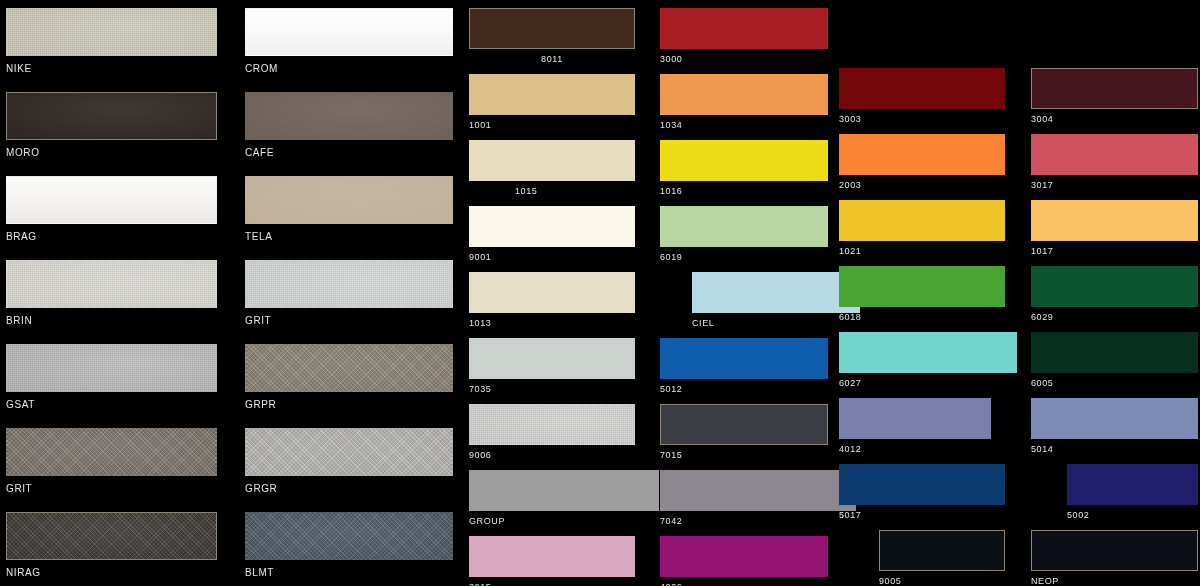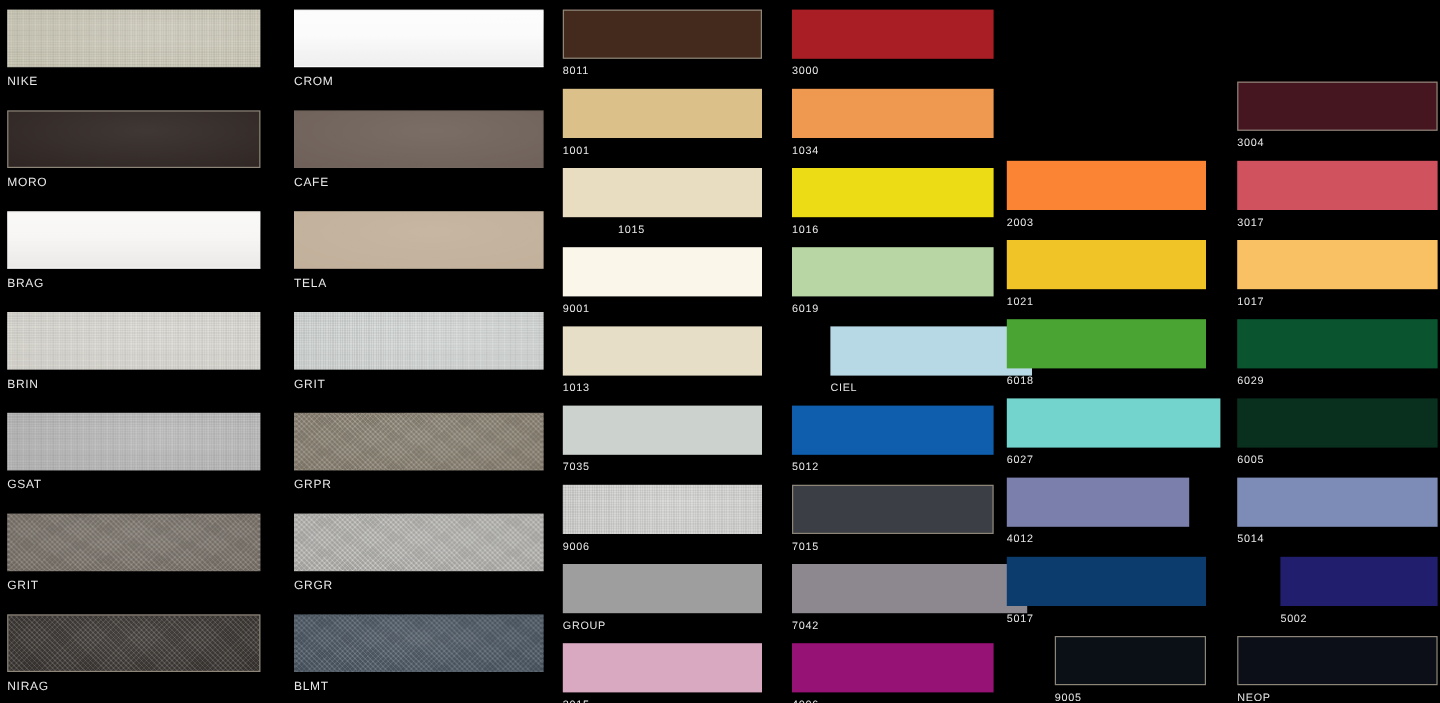--- a/index.html
+++ b/index.html
@@ -127,21 +127,21 @@
       <div class="swatch-cell" style="top: 428px; width: 208px;">
         <div class="swatch-chip tex-coarse" title="GRGR" style="background-color: rgb(189, 188, 184);"></div>
         <span class="swatch-label" style="color: rgb(232, 232, 232);">GRGR</span>
       </div>
       <div class="swatch-cell" style="top: 512px; width: 208px;">
         <div class="swatch-chip tex-coarse" title="BLMT" style="background-color: rgb(74, 87, 100);"></div>
         <span class="swatch-label" style="color: rgb(232, 232, 232);">BLMT</span>
       </div>
     </div>
     <div class="swatch-column col-narrow" style="left: 469px; width: 166px;">
-      <div class="swatch-cell" style="top: 8px; width: 166px;">
+      <div class="swatch-cell" style="top: 8px; width: 166px; text-align: center;">
         <div class="swatch-chip tex-flat edged" title="8011" style="background-color: rgb(68, 42, 28);"></div>
         <span class="swatch-label" style="color: rgb(232, 232, 232);">8011</span>
       </div>
       <div class="swatch-cell" style="top: 74px; width: 166px;">
         <div class="swatch-chip tex-flat" title="1001" style="background-color: rgb(220, 192, 138);"></div>
         <span class="swatch-label" style="color: rgb(232, 232, 232);">1001</span>
       </div>
       <div class="swatch-cell" style="top: 140px; width: 166px;">
         <div class="swatch-chip tex-flat" title="1015" style="background-color: rgb(232, 221, 192);"></div>
         <span class="swatch-label" style="color: rgb(232, 232, 232); margin-left: 46px;">1015</span>
@@ -155,21 +155,21 @@
         <span class="swatch-label" style="color: rgb(232, 232, 232);">1013</span>
       </div>
       <div class="swatch-cell" style="top: 338px; width: 166px;">
         <div class="swatch-chip tex-flat" title="7035" style="background-color: rgb(204, 211, 206);"></div>
         <span class="swatch-label" style="color: rgb(232, 232, 232);">7035</span>
       </div>
       <div class="swatch-cell" style="top: 404px; width: 166px;">
         <div class="swatch-chip tex-metal" title="9006" style="background-color: rgb(207, 207, 205);"></div>
         <span class="swatch-label" style="color: rgb(232, 232, 232);">9006</span>
       </div>
-      <div class="swatch-cell" style="top: 470px; width: 166px;">
+      <div class="swatch-cell" style="top: 470px; width: 190px;">
         <div class="swatch-chip tex-flat" title="GROUP" style="background-color: rgb(158, 158, 158);"></div>
         <span class="swatch-label" style="color: rgb(232, 232, 232);">GROUP</span>
       </div>
       <div class="swatch-cell" style="top: 536px; width: 166px;">
         <div class="swatch-chip tex-flat" title="3015" style="background-color: rgb(217, 169, 194);"></div>
         <span class="swatch-label" style="color: rgb(232, 232, 232);">3015</span>
       </div>
     </div>
     <div class="swatch-column col-narrow" style="left: 660px; width: 168px;">
       <div class="swatch-cell" style="top: 8px; width: 168px;">
@@ -203,20 +203,24 @@
       <div class="swatch-cell" style="top: 470px; width: 196px;">
         <div class="swatch-chip tex-flat" title="7042" style="background-color: rgb(141, 136, 144);"></div>
         <span class="swatch-label" style="color: rgb(232, 232, 232);">7042</span>
       </div>
       <div class="swatch-cell" style="top: 536px; width: 168px;">
         <div class="swatch-chip tex-flat" title="4006" style="background-color: rgb(150, 18, 116);"></div>
         <span class="swatch-label" style="color: rgb(232, 232, 232);">4006</span>
       </div>
     </div>
     <div class="swatch-column col-narrow" style="left: 839px; width: 166px;">
+      <div class="swatch-cell" style="top: 68px; width: 166px;">
+        <div class="swatch-chip tex-flat" title="3003" style="background-color: rgb(115, 7, 9);"></div>
+        <span class="swatch-label" style="color: rgb(232, 232, 232);">3003</span>
+      </div>
       <div class="swatch-cell" style="top: 134px; width: 166px;">
         <div class="swatch-chip tex-flat" title="2003" style="background-color: rgb(251, 131, 52);"></div>
         <span class="swatch-label" style="color: rgb(232, 232, 232);">2003</span>
       </div>
       <div class="swatch-cell" style="top: 200px; width: 166px;">
         <div class="swatch-chip tex-flat" title="1021" style="background-color: rgb(240, 195, 39);"></div>
         <span class="swatch-label" style="color: rgb(232, 232, 232);">1021</span>
       </div>
       <div class="swatch-cell" style="top: 266px; width: 166px;">
         <div class="swatch-chip tex-flat" title="6018" style="background-color: rgb(74, 164, 52);"></div>

